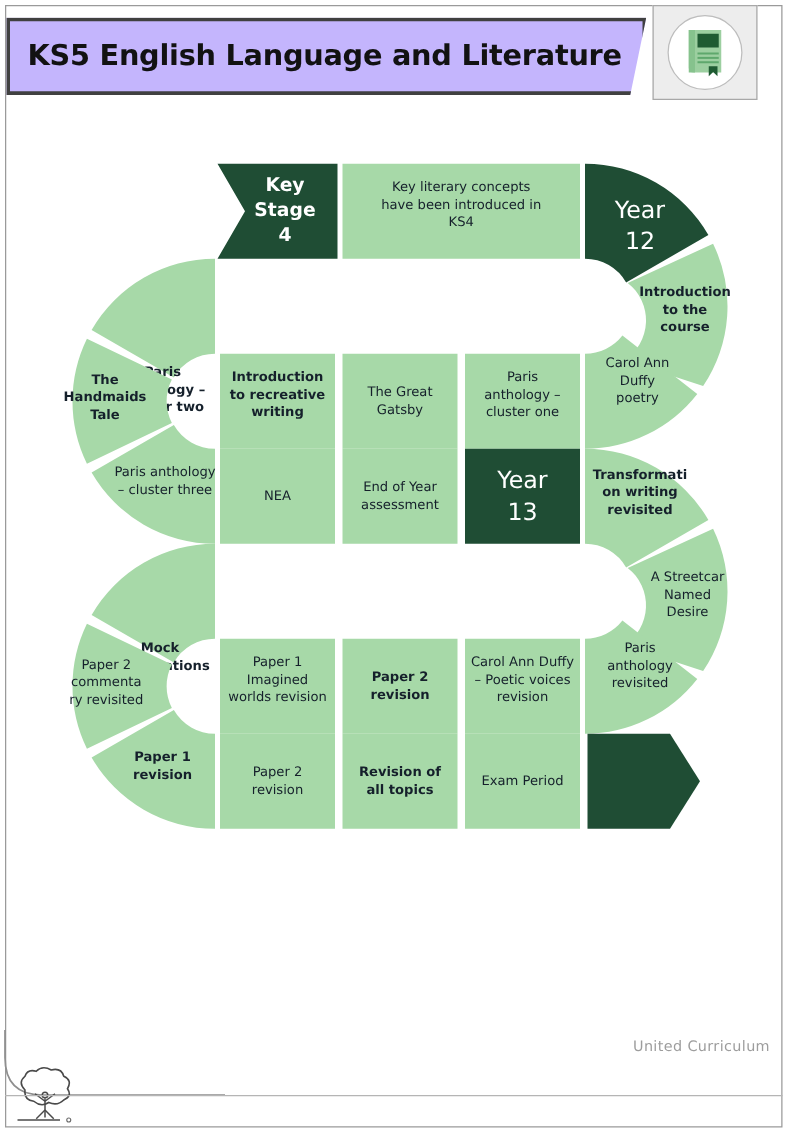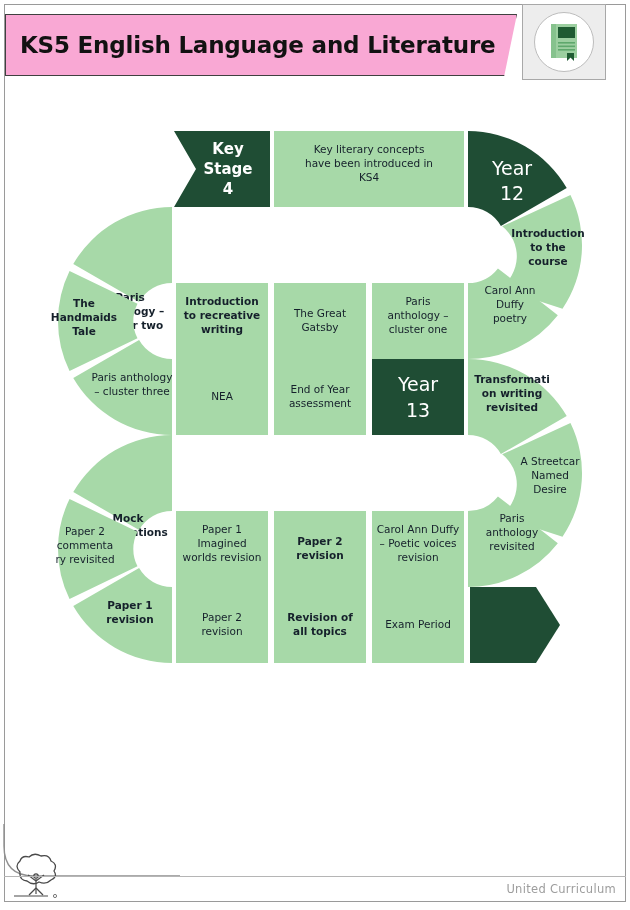--- a/index.html
+++ b/index.html
@@ -25,22 +25,22 @@
   
   .header-band {
     position: absolute;
     left: 5px; top: 14px;
     width: 620px; height: 62px;
   }
   .title-tab {
     position: absolute;
     left: 0px; top: 0px;
     width: 512px; height: 62px;
-    background: #f9a8d4;
-    border: 1px solid #404040;
+    background: #c4b5fd;
+    border: 3px solid #404040;
     clip-path: polygon(0 0, 100% 0, 97.5% 100%, 0 100%);
     text-decoration: underline;
   }
   .title-text {
     position: absolute;
     left: 14px; top: 50%;
     transform: translateY(-50%);
     font-size: 23px;
     font-weight: bold;
     color: #121212;
@@ -98,21 +98,21 @@
     left: 0px; top: 824px;
     width: 180px; height: 86px;
   }
   .footer-logo {
     position: absolute;
     left: 8px; top: 852px;
     width: 58px; height: 50px;
   }
   .footer-credit {
     position: absolute;
-    right: 14px; top: 882px;
+    right: 14px; top: 830px;
     font-size: 11.5px;
     color: #9d9d9d;
     letter-spacing: 0.3px;
   }
 </style>
 </head>
 <body>
 
 <div id="page">
 

